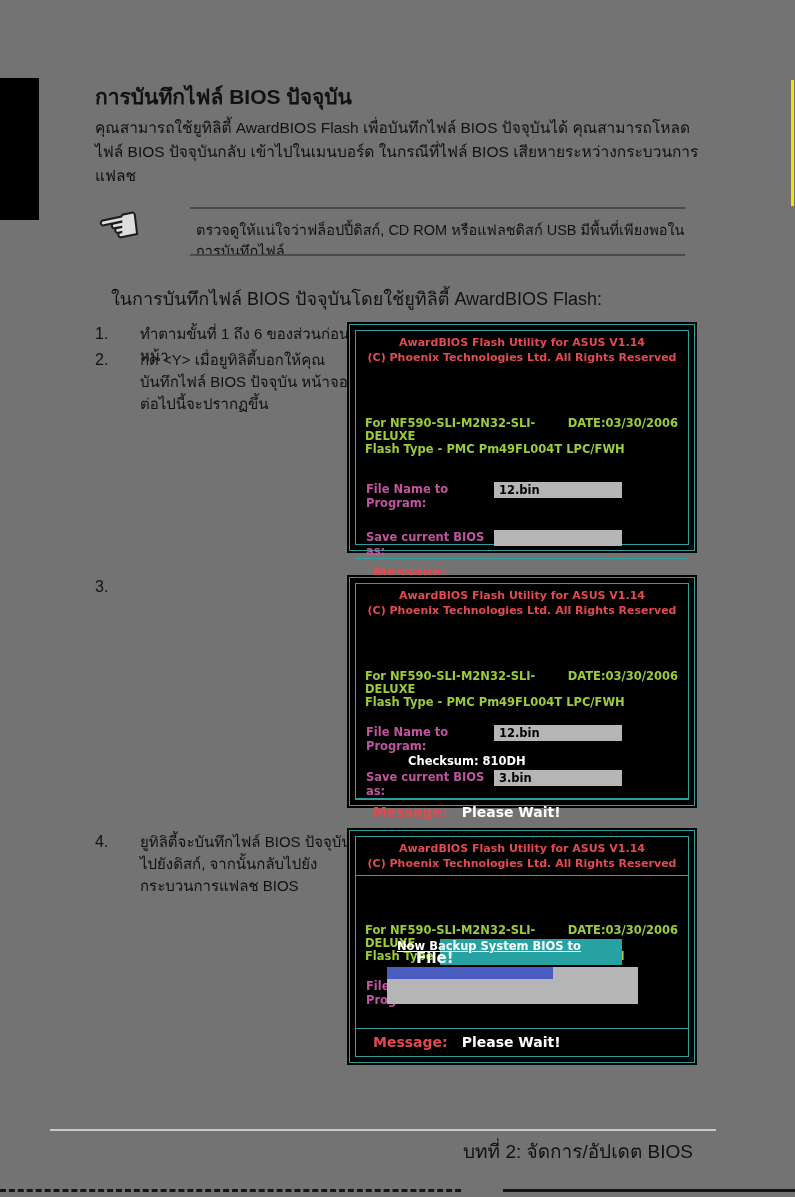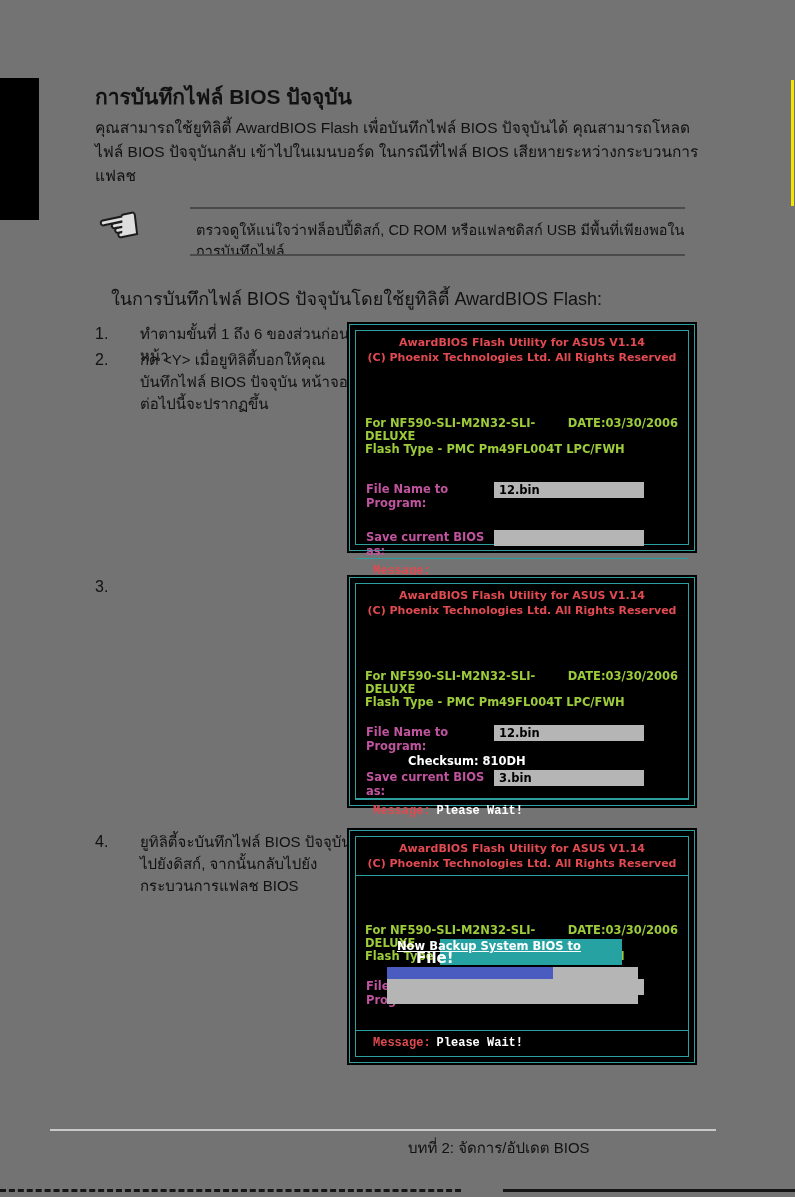--- a/index.html
+++ b/index.html
@@ -48,38 +48,38 @@
   #bios3{top:828px;height:237px;}
   .bios-outline{border:1px solid var(--teal);height:100%;padding:5px;}
   .bios-inner{border:1px solid var(--teal);height:100%;display:flex;flex-direction:column;position:relative;}
   .bios-title{color:var(--red);text-align:center;font-size:11px;line-height:14.5px;padding:5px 2px 4px 2px;}
   .bios-hr{height:1px;background:var(--teal);}
   .bios-info{color:var(--green);font-size:11.5px;line-height:13px;padding:4px 10px 0 9px;margin-top:44px;}
   .bios-info-row1{display:flex;justify-content:space-between;}
   .bios-row{display:flex;align-items:flex-start;padding-left:10px;font-size:11.5px;}
   .bios-label{color:var(--magenta);width:128px;flex:none;}
   .bios-input{
-    width:150px;height:16px;background:var(--graybox);color:#000;
+    width:128px;height:16px;background:var(--graybox);color:#000;
     font-size:11.5px;line-height:16px;padding-left:5px;
   }
   .bios-checksum{color:#fff;font-size:11.5px;line-height:16px;padding-left:52px;}
   .bios-bottom{margin-top:auto;}
-  .bios-msg{color:var(--red);font-size:12px;padding:5px 0 6px 17px;font-family:Liberation Mono, monospace;}
-  .bios-msg-value{color:#fff;margin-left:6px;}
+  .bios-msg{color:var(--red);font-size:14px;padding:5px 0 6px 17px;}
+  .bios-msg-value{color:#fff;margin-left:14px;}
   .mt26{margin-top:26px;} .mt20{margin-top:20px;} .mt16{margin-top:16px;} .mt1{margin-top:1px;}
 
   
   .backup-popup-rect{position:absolute;left:84px;top:102px;width:182px;height:26px;background:var(--popupteal);}
   .backup-popup-line1{position:absolute;left:41px;top:102px;color:#fff;font-size:11.5px;white-space:nowrap;text-decoration:underline;}
   .backup-popup-line2{position:absolute;left:60px;top:112px;color:#fff;font-size:15px;white-space:nowrap;}
   .backup-progress-track{position:absolute;left:31px;top:130px;width:251px;height:37px;background:var(--graybox);}
   .backup-progress-fill{position:absolute;left:0;top:0;height:12px;background:var(--blue);}
 
   .footer-line{position:absolute;left:50px;top:1129px;width:666px;height:2px;background:#c9c9c9;}
-  .footer-text{position:absolute;left:408px;top:1136px;width:316px;text-align:left;font-size:15px;}
+  .footer-text{position:absolute;left:420px;top:1136px;width:316px;text-align:center;font-size:19px;}
   .bottom-artifact-1{position:absolute;left:0;top:1189px;width:461px;height:0;border-top:3px dashed #151515;}
   .bottom-artifact-2{position:absolute;left:503px;top:1189px;width:292px;height:3px;background:#151515;}
 </style>
 </head>
 <body>
 
 <div id="page">
 
   <div class="black-tab"></div>
   <div class="yellow-edge"></div>

